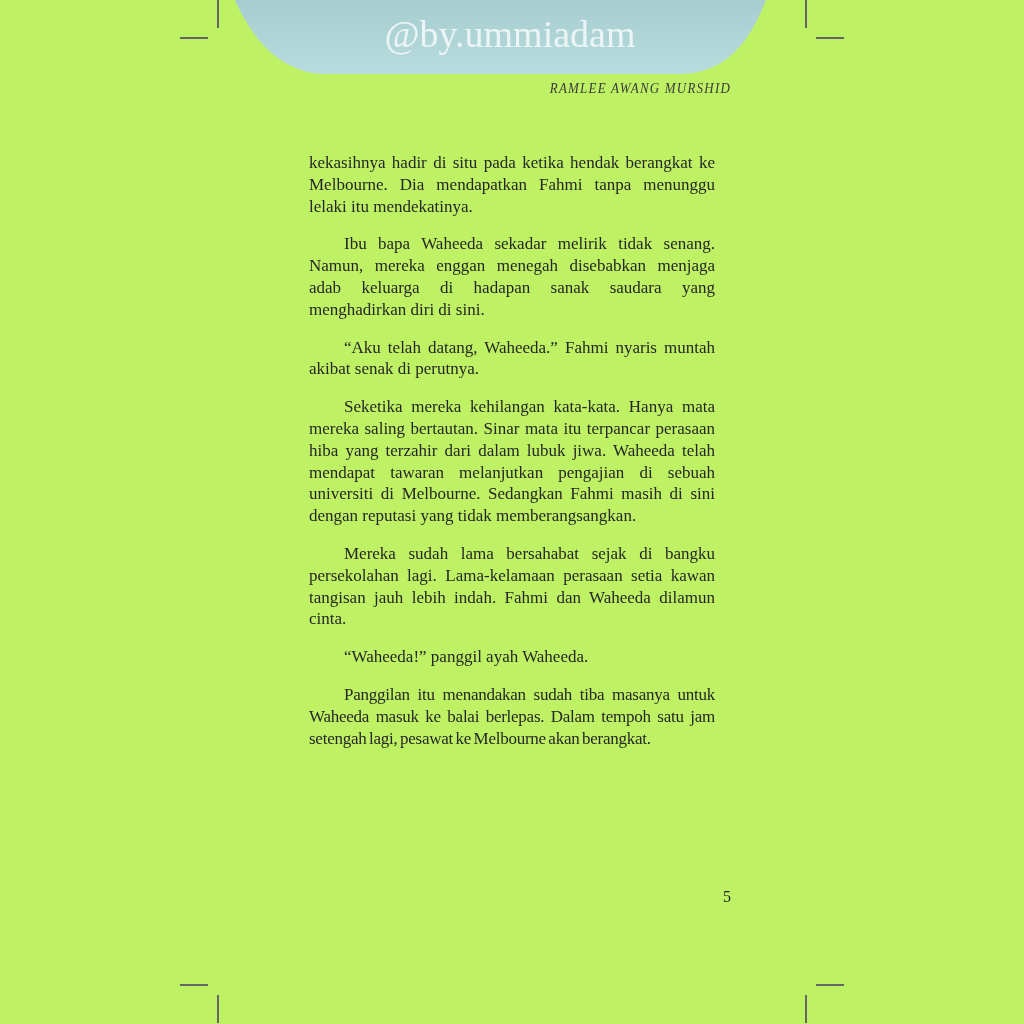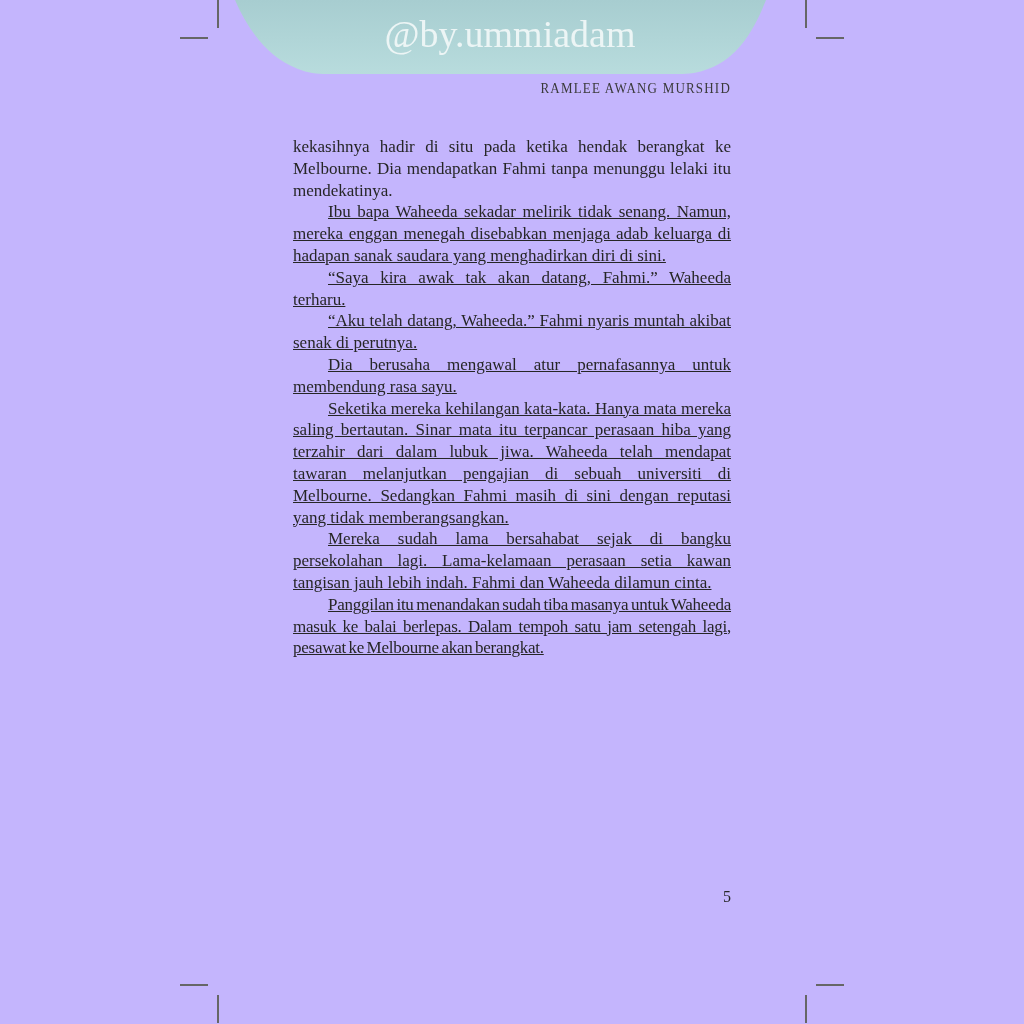--- a/index.html
+++ b/index.html
@@ -1,45 +1,46 @@
 <!DOCTYPE html>
 <html><head>
 <meta charset="utf-8">
 <style>
   html,body{margin:0;padding:0;background:#ffffff;}
   .canvas{
     position:relative;
     width:1024px;height:1024px;
-    background:#c4b5fd;
+    background:#bef264;
     overflow:hidden;
     font-family:"Liberation Serif", serif;
   }
   
   .crop{position:absolute;background:#666;}
   .crop.h{width:28px;height:2px;}
   .crop.v{width:2px;height:28px;}
   
   .banner-wrap{position:absolute;left:228px;top:0;width:544px;height:80px;}
   
   .author{
     position:absolute;left:293px;top:81px;width:438px;
     text-align:right;
     font-size:13px;letter-spacing:1.2px;
     color:#3a3a3a;
     transform:scaleY(1.05);
+    font-style:italic;
   }
   
   .body{
     position:absolute;left:293px;top:136px;width:438px;
     font-size:17px;line-height:21.8px;
     color:#262626;
     text-align:justify;
   }
-  .body p{margin:0;padding:0;}
-  .body p.indent{text-indent:35px;text-decoration:underline;}
+  .body p{margin:16px;padding:0;}
+  .body p.indent{text-indent:35px;}
   .body p:last-child{letter-spacing:-0.25px;word-spacing:-1.5px;}
   
   .pageno{
     position:absolute;left:293px;top:888px;width:438px;
     text-align:right;
     font-size:16px;color:#262626;
   }
 </style>
 </head>
 <body>
@@ -67,23 +68,22 @@
       <text x="282" y="47" text-anchor="middle" font-family="Liberation Serif, serif" font-size="38" fill="#f2f8f8" opacity="0.92">@by.ummiadam</text>
     </svg>
   </div>
 
   <div class="author">RAMLEE AWANG MURSHID</div>
 
   <div class="body">
 
   <p style="">kekasihnya hadir di situ pada ketika hendak berangkat ke Melbourne. Dia mendapatkan Fahmi tanpa menunggu lelaki itu mendekatinya.</p>
       <p style="" class="indent">Ibu bapa Waheeda sekadar melirik tidak senang. Namun, mereka enggan menegah disebabkan menjaga adab keluarga di hadapan sanak saudara yang menghadirkan diri di sini.</p>
-      <p style="" class="indent">“Saya kira awak tak akan datang, Fahmi.” Waheeda terharu.</p>
       <p style="" class="indent">“Aku telah datang, Waheeda.” Fahmi nyaris muntah akibat senak di perutnya.</p>
-      <p style="" class="indent">Dia berusaha mengawal atur pernafasannya untuk membendung rasa sayu.</p>
       <p style="" class="indent">Seketika mereka kehilangan kata-kata. Hanya mata mereka saling bertautan. Sinar mata itu terpancar perasaan hiba yang terzahir dari dalam lubuk jiwa. Waheeda telah mendapat tawaran melanjutkan pengajian di sebuah universiti di Melbourne. Sedangkan Fahmi masih di sini dengan reputasi yang tidak memberangsangkan.</p>
       <p style="" class="indent">Mereka sudah lama bersahabat sejak di bangku persekolahan lagi. Lama-kelamaan perasaan setia kawan tangisan jauh lebih indah. Fahmi dan Waheeda dilamun cinta.</p>
+      <p style="" class="indent">“Waheeda!” panggil ayah Waheeda.</p>
       <p style="" class="indent">Panggilan itu menandakan sudah tiba masanya untuk Waheeda masuk ke balai berlepas. Dalam tempoh satu jam setengah lagi, pesawat ke Melbourne akan berangkat.</p>
     </div>
 
   <div class="pageno">5</div>
 
 </div>
 
 </body></html>

